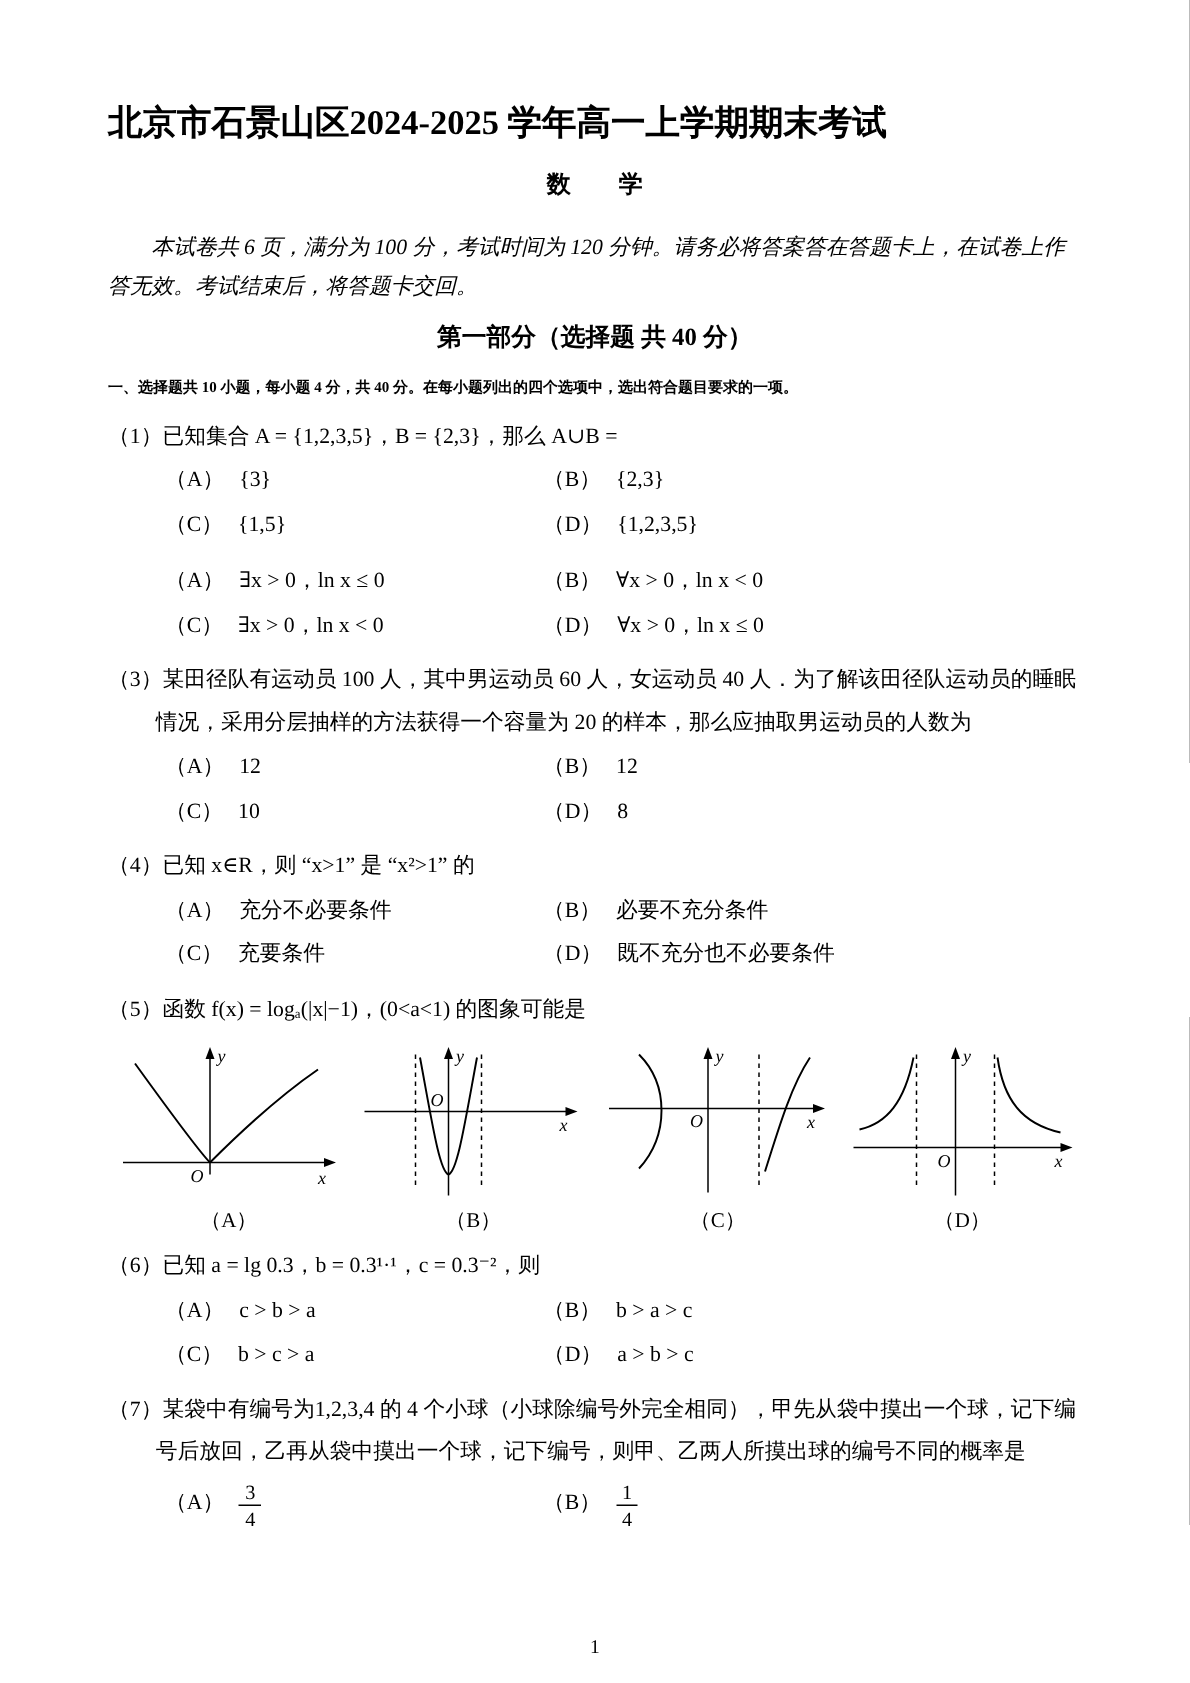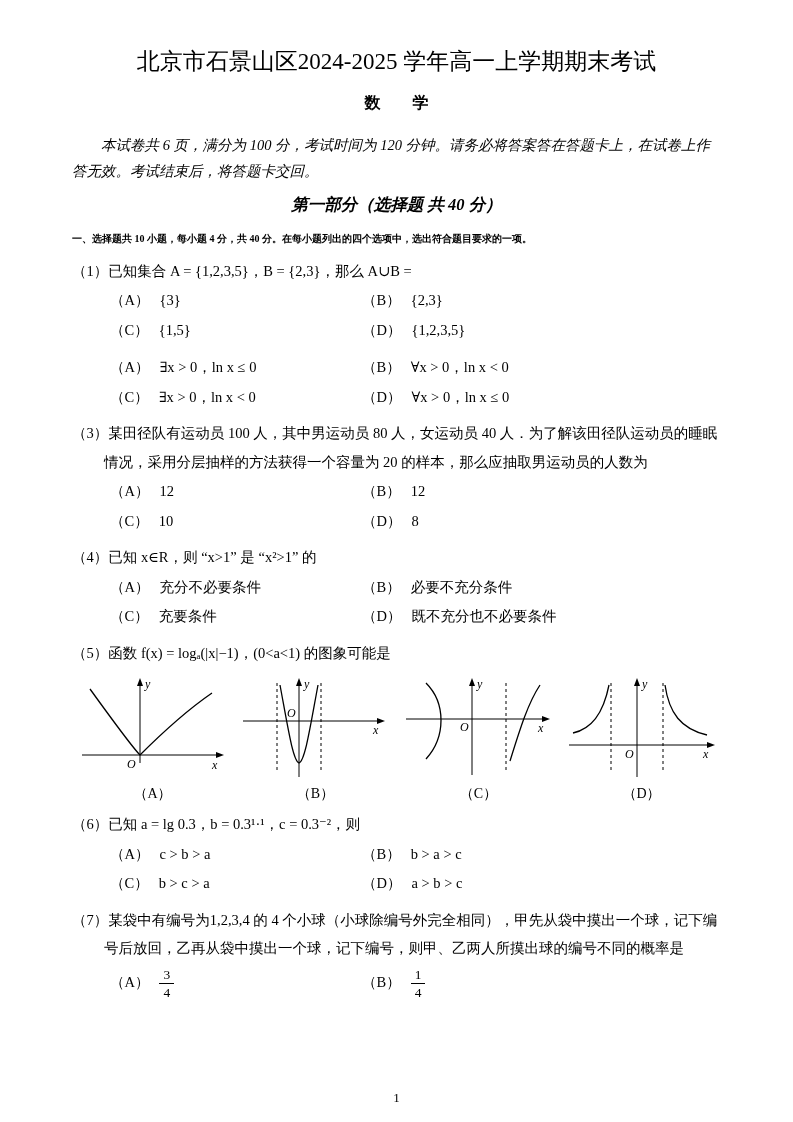--- a/index.html
+++ b/index.html
@@ -2,24 +2,24 @@
 <html><head>
 <meta charset="utf-8">
 <style>
   * { margin:0; padding:0; box-sizing:border-box; }
   html,body { background:#888; }
   body { font-family:"Liberation Serif","DejaVu Serif",serif; color:#000; }
   .page {
     width:793px; height:1122px; background:#fff; margin:0 auto;
     padding:46px 72px 0 72px; position:relative; overflow:hidden;
   }
-  .exam-title { text-align:center; font-size:23px; font-weight:normal; margin-top:0; }
+  .exam-title { text-align:left; font-size:23px; font-weight:bold; margin-top:20px; }
   .exam-subject { text-align:center; font-size:16px; font-weight:bold; margin:16px 0 18px 0; }
   .intro { font-size:14.5px; line-height:1.8; text-indent:2em; margin-bottom:10px;font-style:italic; }
-  .section-title { text-align:center; font-size:16.5px; font-weight:bold; margin:8px 0 14px 0;font-style:italic; }
+  .section-title { text-align:center; font-size:16.5px; font-weight:bold; margin:8px 0 14px 0; }
   .directions { font-size:10px; font-weight:bold; line-height:1.7; margin-bottom:10px; }
   .question { font-size:14.5px; margin-bottom:7px; }
   .stem { padding-left:2.2em; text-indent:-2.2em; line-height:1.95; }
   .options {
     display:grid; grid-template-columns:252px auto;
     padding-left:38px; line-height:2.05; margin-top:1px;
   }
   .option { display:flex; align-items:center; gap:10px; }
   .opt-label { white-space:nowrap; }
   .frac { display:inline-flex; flex-direction:column; align-items:center;
@@ -86,21 +86,21 @@
         <span class="opt-text">∃x &gt; 0，ln x &lt; 0</span>
       </div>
       <div class="option">
         <span class="opt-label">（D）</span>
         <span class="opt-text">∀x &gt; 0，ln x ≤ 0</span>
       </div>
     </div>
   </div>
 
   <div class="question">
-    <div class="stem">（3）某田径队有运动员 100 人，其中男运动员 80 人，女运动员 40 人．为了解该田径队运动员的睡眠情况，采用分层抽样的方法获得一个容量为 20 的样本，那么应抽取男运动员的人数为</div>
+    <div class="stem">（3）某田径队有运动员 100 人，其中男运动员 60 人，女运动员 40 人．为了解该田径队运动员的睡眠情况，采用分层抽样的方法获得一个容量为 20 的样本，那么应抽取男运动员的人数为</div>
     <div class="options">
       <div class="option">
         <span class="opt-label">（A）</span>
         <span class="opt-text">12</span>
       </div>
       <div class="option">
         <span class="opt-label">（B）</span>
         <span class="opt-text">12</span>
       </div>
       <div class="option">

